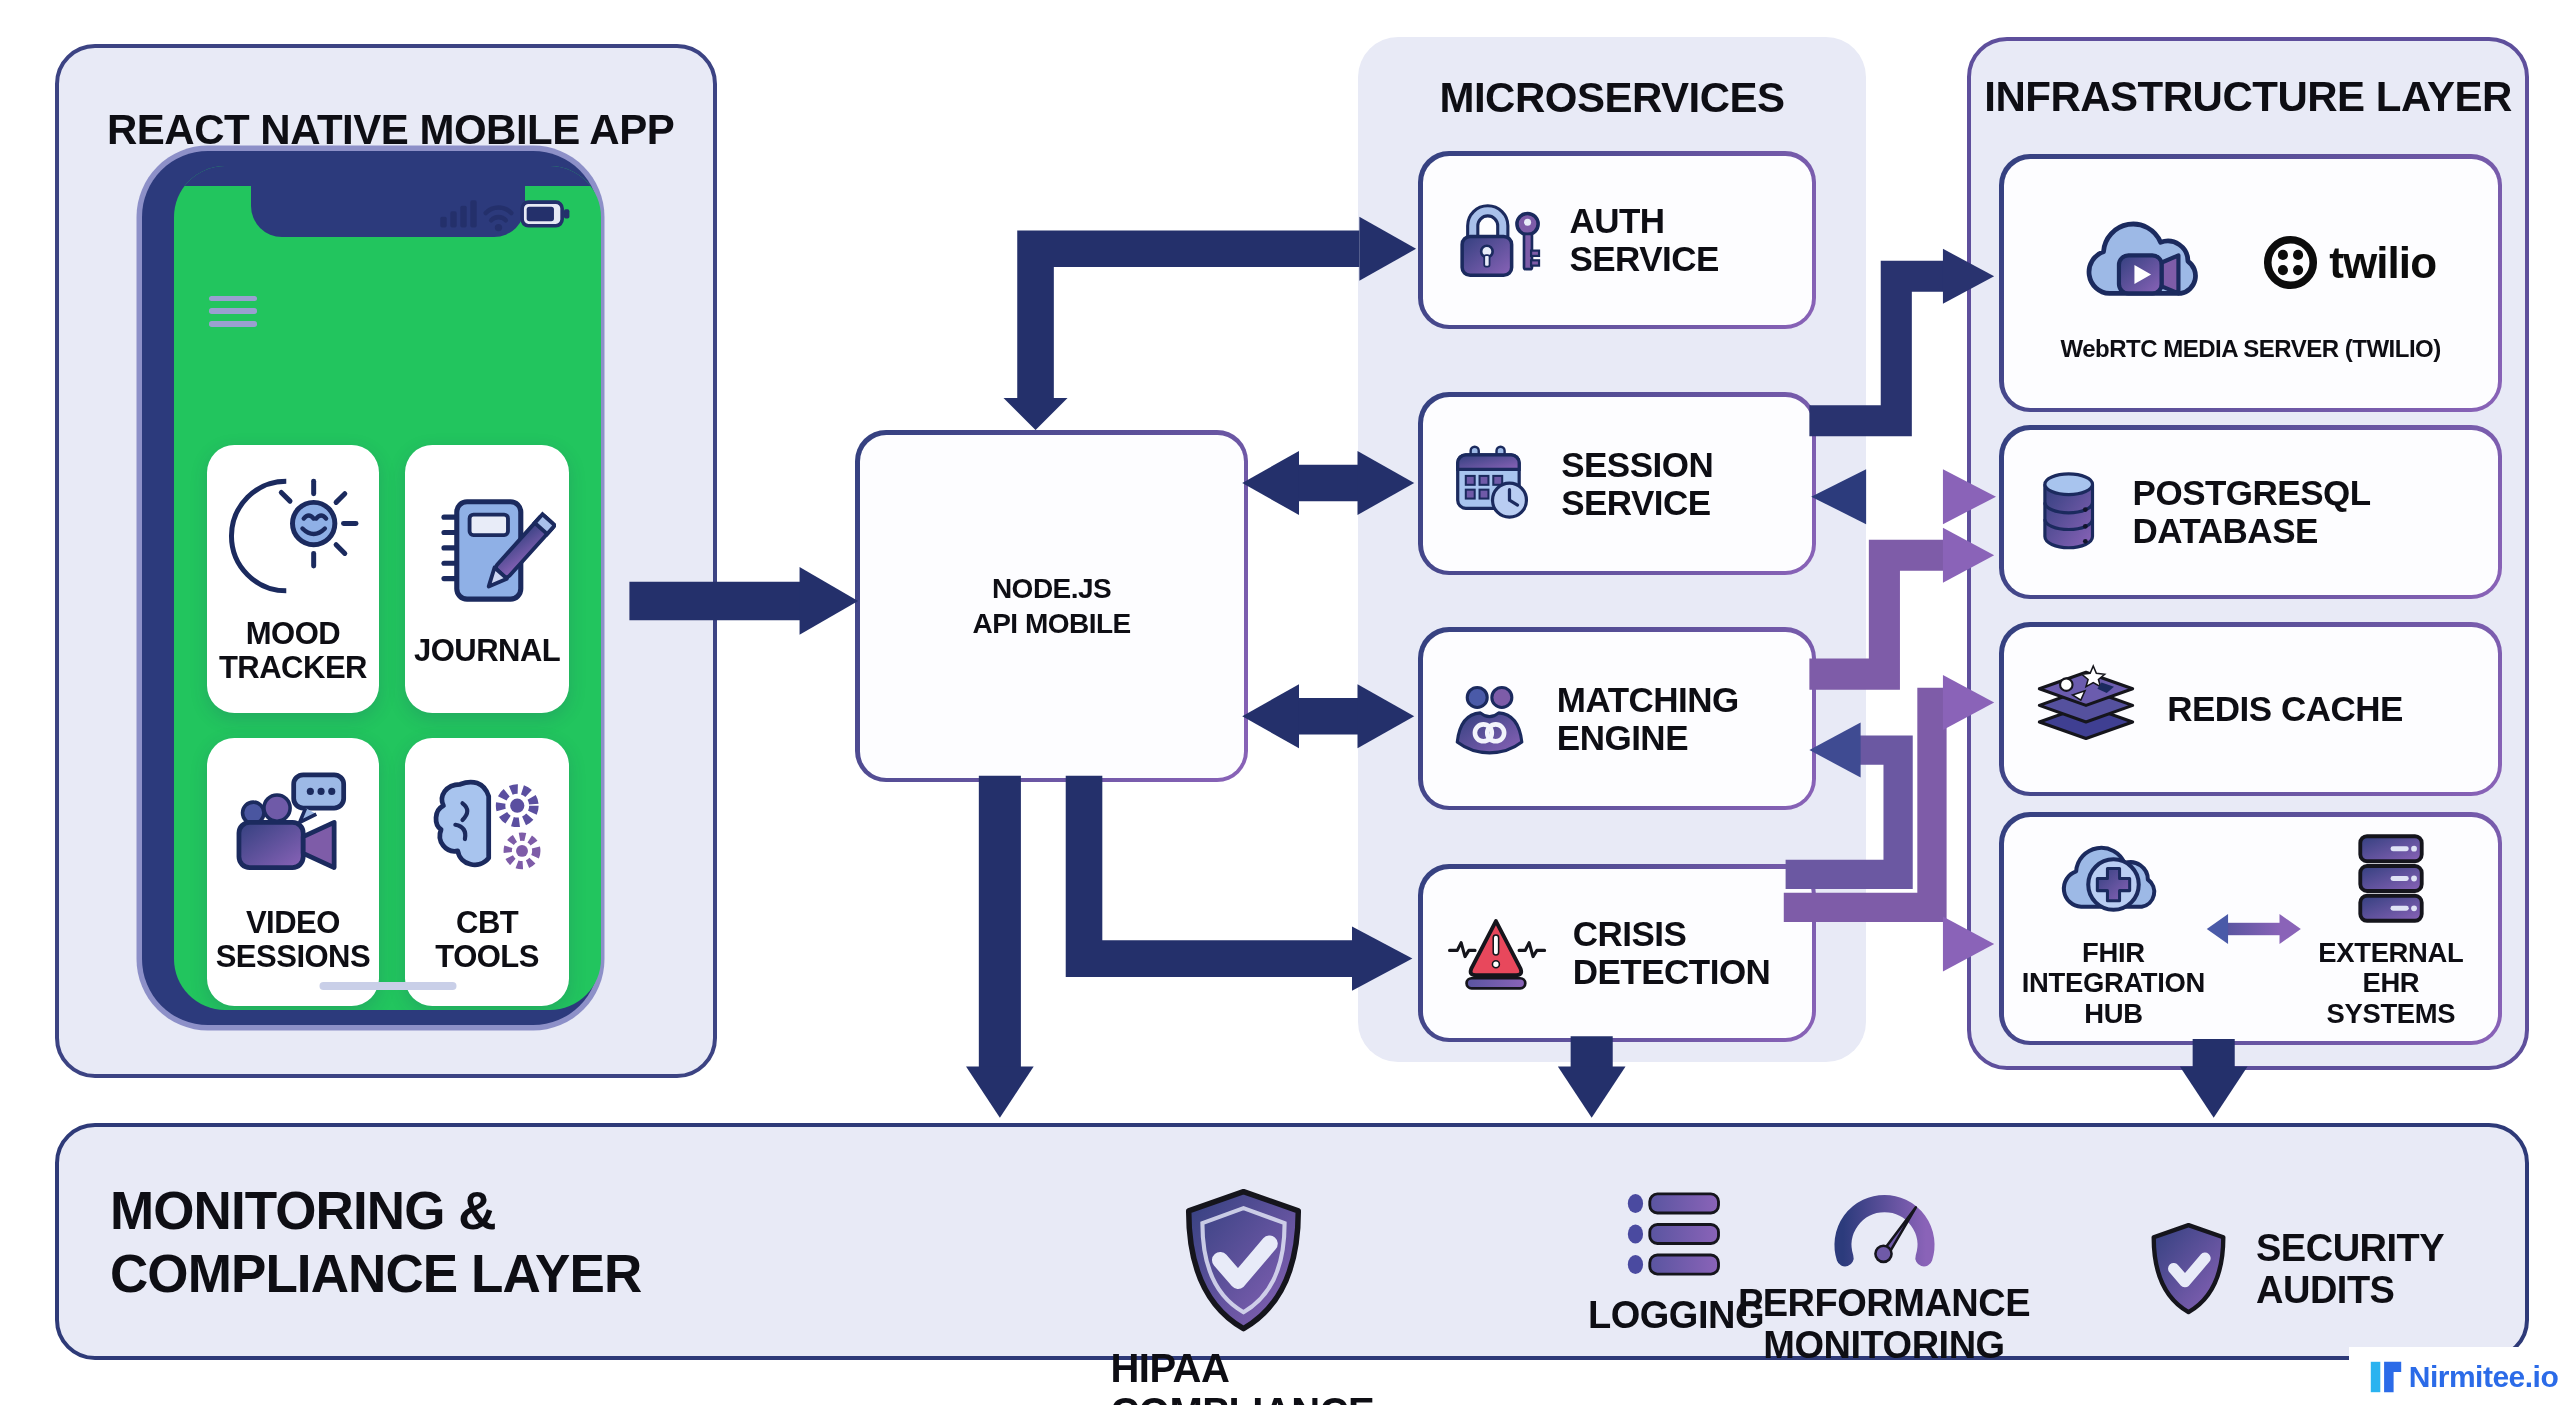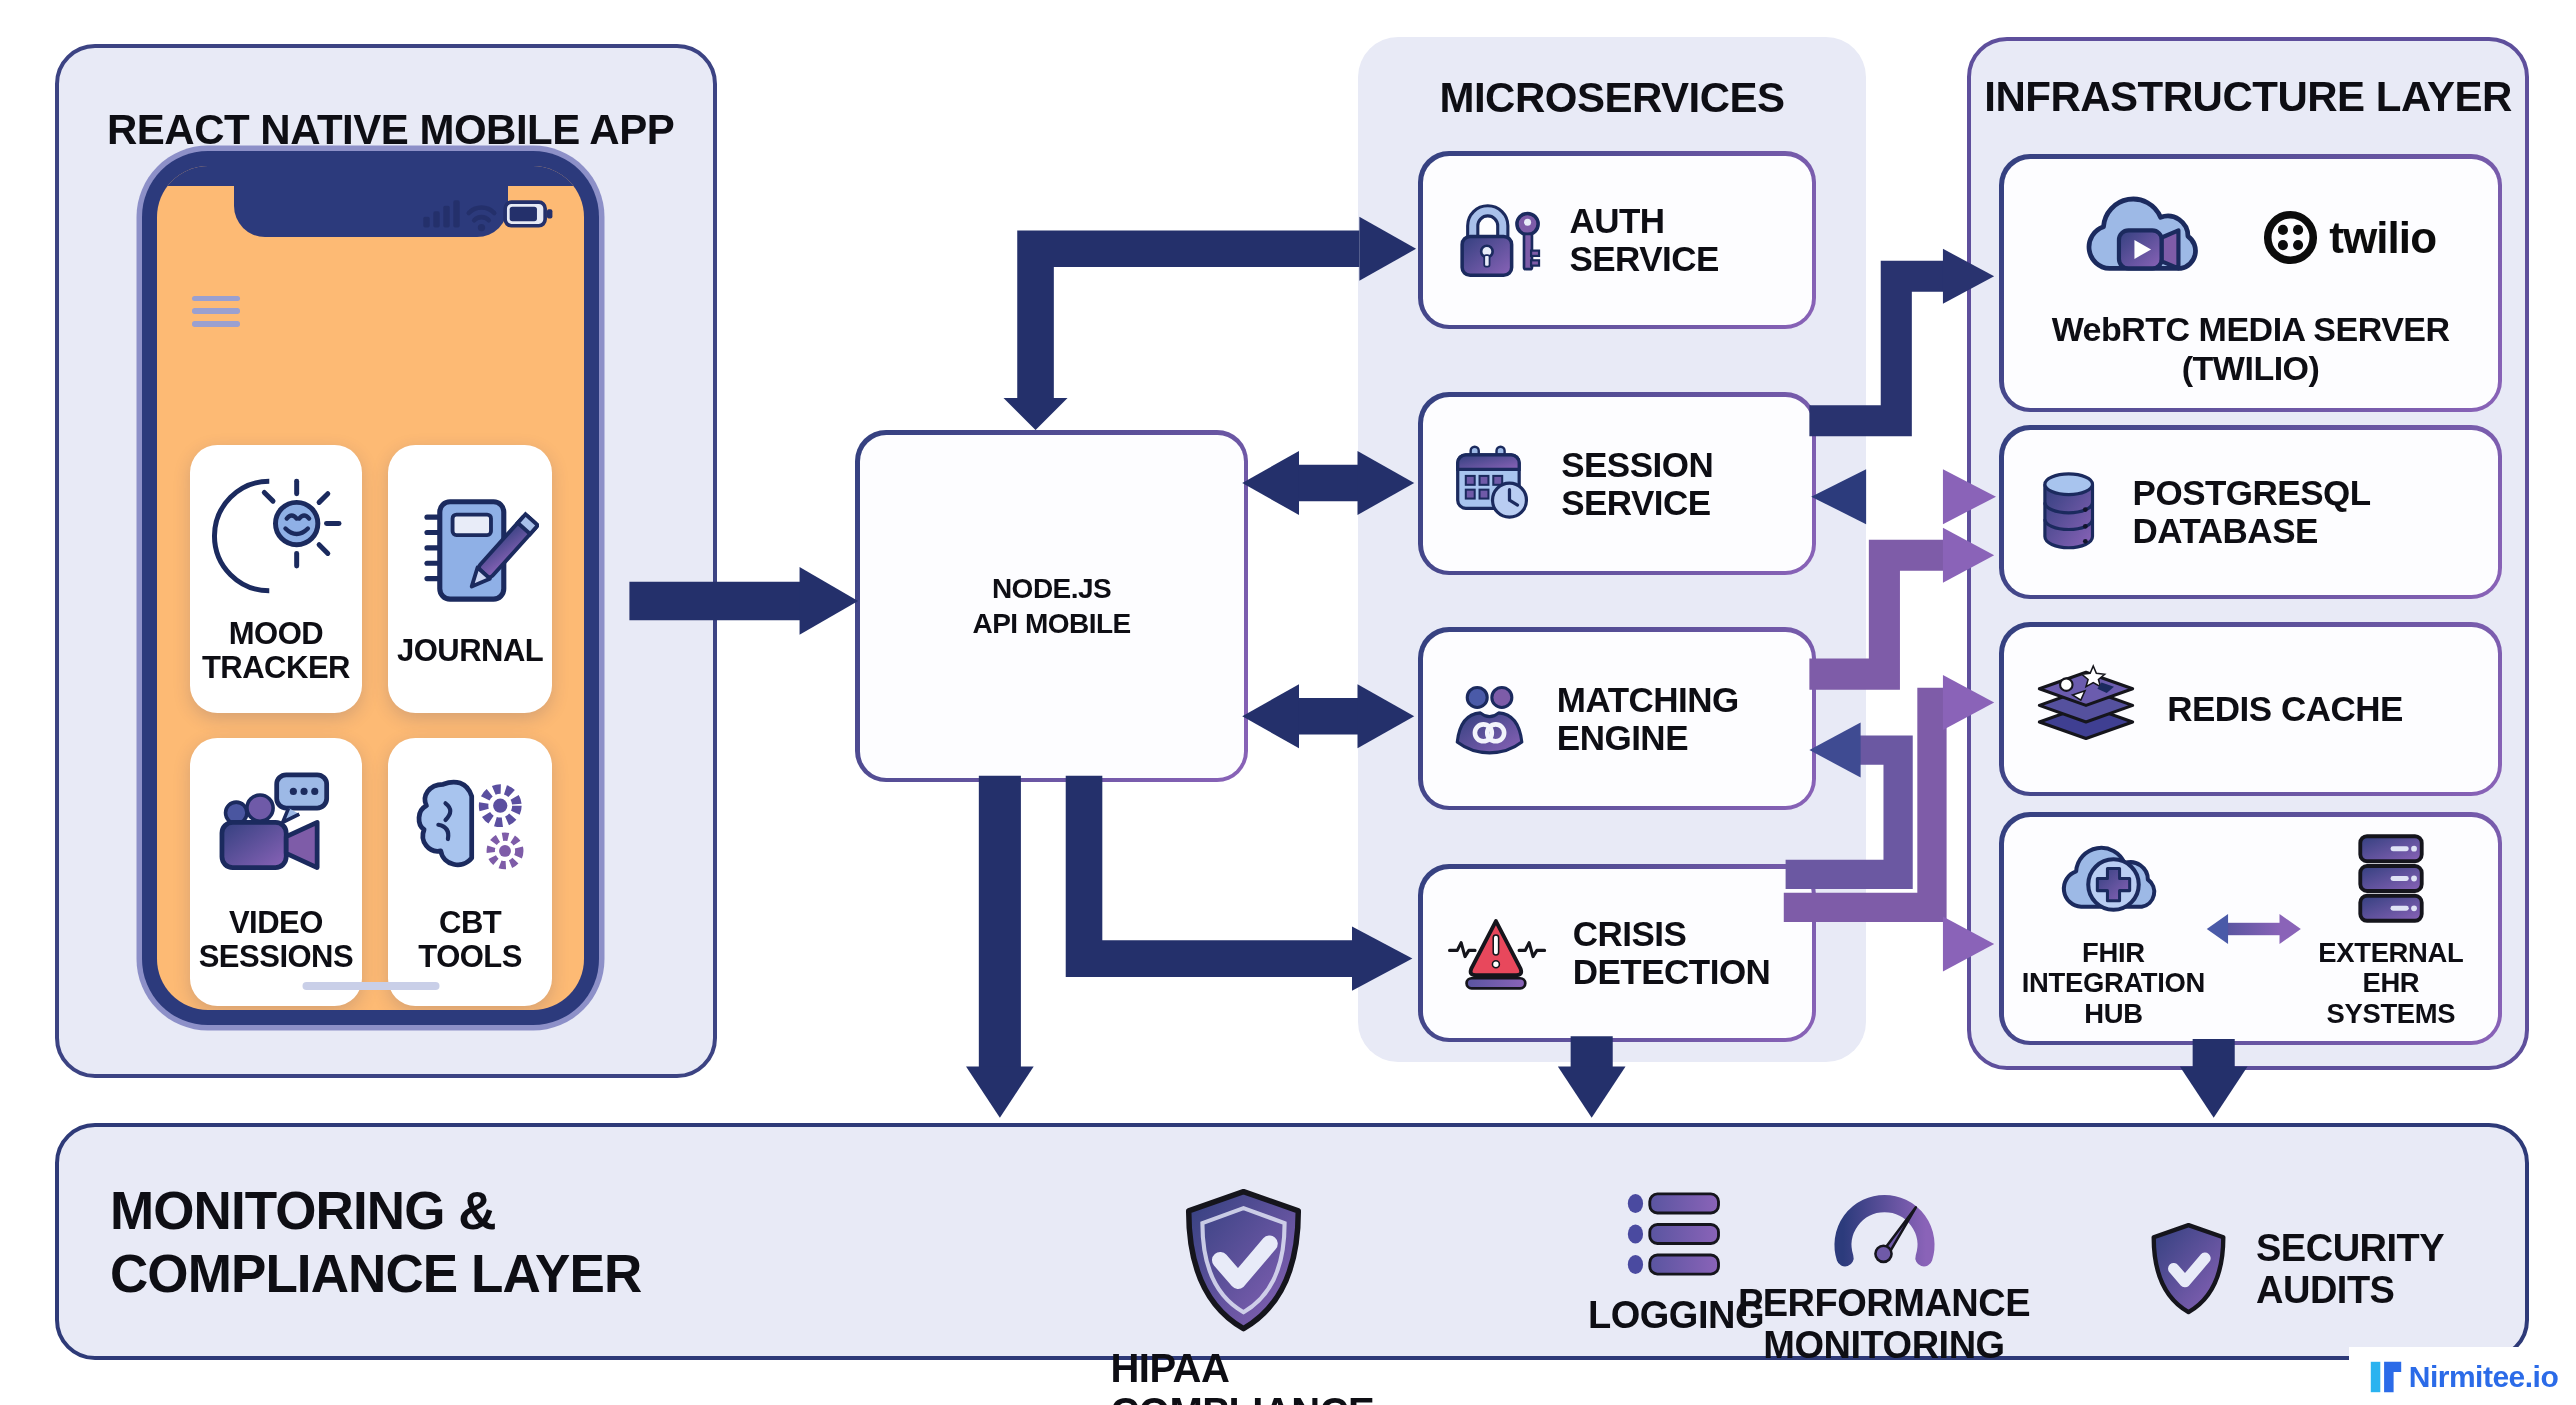--- a/index.html
+++ b/index.html
@@ -9,42 +9,42 @@
   .ptitle{font-weight:800;font-size:42px;letter-spacing:-0.5px;color:#0e0e14;white-space:nowrap;}
   
   .gbox{position:absolute;background:linear-gradient(120deg,#33407f,#8a63b8);border-radius:31px;padding:4.6px;z-index:2;}
   .gbox .inner{width:100%;height:100%;background:#fdfdff;border-radius:26.5px;display:flex;align-items:center;
                box-sizing:border-box;padding:0 25.6px;}
   .svc-label{font-weight:800;font-size:35px;line-height:1.08;letter-spacing:-0.5px;margin-left:24px;}
   .col{display:flex;flex-direction:column;align-items:center;}
   
   .phone{position:absolute;left:142px;top:151px;width:457px;height:874px;background:#2c3a7c;
          border-radius:66px;box-shadow:0 0 0 5.5px #8d90c8;box-sizing:border-box;padding:14.6px;z-index:2;}
-  .screen{position:relative;width:100%;height:100%;background:#fdba74;border-radius:51px;overflow:hidden;}
+  .screen{position:relative;width:100%;height:100%;background:#22c55e;border-radius:51px;overflow:hidden;margin-left:17px;}
   .notch-bar{position:absolute;top:0;left:0;right:0;height:20px;background:#2c3a7c;}
   .notch{position:absolute;top:0;left:50%;transform:translateX(-50%);width:274px;height:71px;
          background:#2c3a7c;border-radius:0 0 31px 31px;}
   .statusicons{position:absolute;top:27.4px;right:24px;}
   .hamburger{position:absolute;top:130px;left:35px;}
   .hamburger div{width:48px;height:5.5px;border-radius:2.7px;background:#9aa0d0;margin-bottom:7.3px;}
   .tilegrid{position:absolute;left:33px;right:33px;top:279px;display:grid;grid-template-columns:1fr 1fr;
             gap:25.6px;}
   .tile{background:#fff;border-radius:27.4px;box-shadow:0 5.5px 16.5px rgba(40,50,110,.18);
         display:flex;flex-direction:column;align-items:center;justify-content:center;
         padding:24px 9.1px;min-height:220px;}
   .tile .tlabel{font-weight:800;font-size:31px;line-height:1.1;text-align:center;margin-top:16.5px;letter-spacing:-0.5px;}
   .homebar{position:absolute;bottom:20px;left:50%;transform:translateX(-50%);width:137px;height:8.2px;
            border-radius:4.6px;background:#c9cfe8;}
   
   .gateway-text{width:100%;text-align:center;font-weight:800;font-size:28px;line-height:1.25;letter-spacing:-0.5px;}
   
   .twilio-row{display:flex;align-items:center;justify-content:center;gap:31px;width:100%;}
   .twilio-brand{display:flex;align-items:center;gap:9.1px;}
   .twilio-brand span{font-weight:800;font-size:44px;letter-spacing:-0.9px;color:#0c0c0c;}
-  .webrtc-label{width:100%;text-align:center;font-weight:800;font-size:34px;line-height:1.15;margin-top:12.8px;letter-spacing:-0.5px;}
+  .webrtc-label{width:100%;text-align:center;font-weight:800;font-size:24px;line-height:1.15;margin-top:12.8px;letter-spacing:-0.5px;}
   .fhir-sub{font-weight:800;font-size:27.4px;line-height:1.12;text-align:center;margin-top:9.1px;letter-spacing:-0.3px;}
   
   .mon-title{position:absolute;left:110px;top:1180px;font-weight:800;font-size:53px;line-height:1.18;letter-spacing:-0.9px;z-index:2;}
   .mon-item-label{font-weight:800;font-size:38px;line-height:1.1;letter-spacing:-0.5px;}
   .chip{position:absolute;left:2349px;top:1347px;width:227px;height:59px;background:#fff;z-index:6;
         display:flex;align-items:center;justify-content:center;gap:4px;}
   .chip span{font-weight:700;font-size:30px;color:#2b6be8;letter-spacing:-0.5px;}
   .arrows{position:absolute;left:0;top:0;z-index:3;pointer-events:none;}
   .abs{position:absolute;margin-top:32px;}
 </style>

